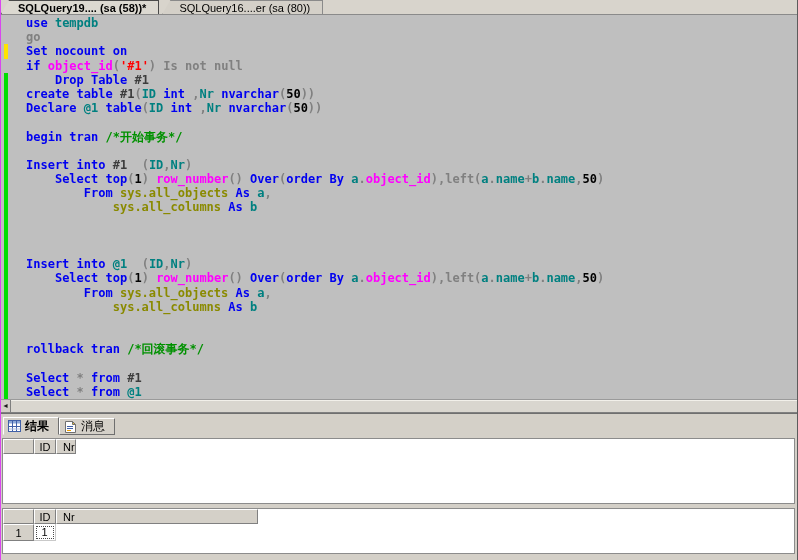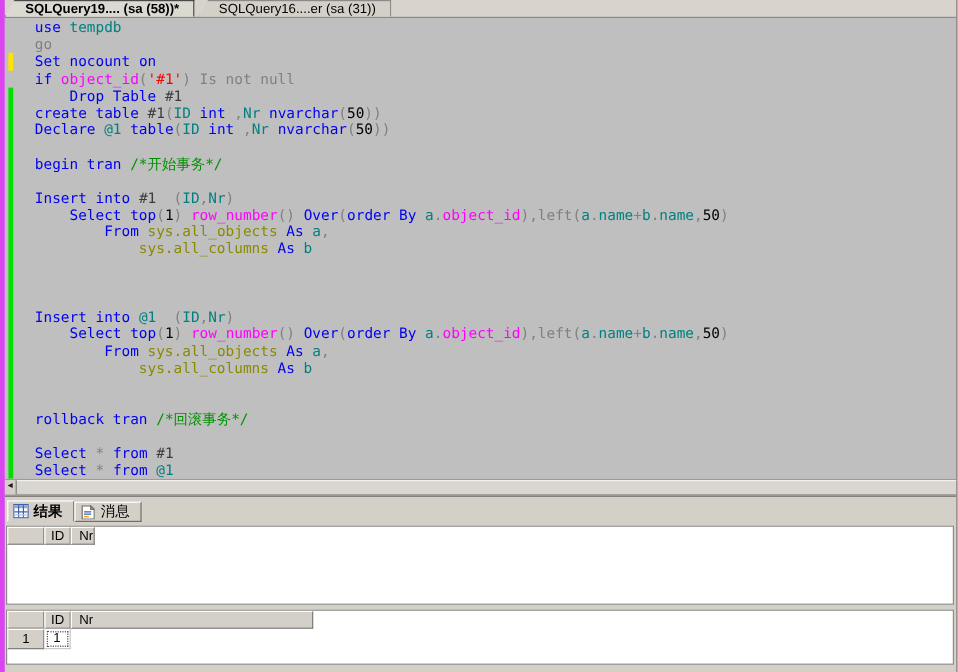--- a/index.html
+++ b/index.html
@@ -1,27 +1,27 @@
 <!DOCTYPE html>
 <html><head>
 <meta charset="utf-8">
 <style>
   html,body{margin:0;padding:0;background:#ffffff;}
   .window{position:relative;width:798px;height:560px;background:#D4D0C8;overflow:hidden;
           font-family:"Liberation Sans",sans-serif;box-sizing:border-box;
-          border-left:4px solid #d946ef;border-right:1px solid #5c5c5c;}
+          border-left:1px solid #d946ef;border-right:1px solid #5c5c5c;}
   
   .doc-tabs{position:absolute;top:0;left:0;right:0;height:15px;background:#D8D4CC;
             border-bottom:1px solid #8a8a8a;display:flex;align-items:flex-end;box-sizing:border-box;}
   .doc-tab{height:14px;line-height:14px;font-size:11px;color:#000;white-space:nowrap;
            padding:0 12px 0 16px;background:#D4D0C8;border:1px solid #8a8a8a;border-bottom:none;
            clip-path:polygon(8px 0,100% 0,100% 100%,0 100%);margin-right:3px;box-sizing:border-box;}
   .doc-tab.active{font-weight:bold;background:#DCD9D1;border-color:#4a4a4a;}
   
-  .editor{position:absolute;top:15px;left:0;width:100%;height:384px;background:#BFBFBF;}
+  .editor{position:absolute;top:15px;left:0;width:100%;height:384px;background:#BFBFBF;font-weight:bold;}
   .margin{position:absolute;left:0;top:0;width:12px;height:100%;background:#BFBFBF;}
   .cbar{position:absolute;left:3px;width:4px;}
   .code{position:absolute;left:12px;top:1px;right:1px;bottom:0;padding-left:13px;
         font-family:"DejaVu Sans Mono",monospace;font-size:12px;line-height:14.2px;
         white-space:pre;overflow:hidden;}
   .line{height:14.2px;}
   
   .hscroll{position:absolute;top:399px;left:0;width:100%;height:14px;background:#D9D6CF;
            border-top:1px solid #9a9a9a;border-bottom:1px solid #808080;box-sizing:border-box;display:flex;}
   .hbtn{width:10px;height:100%;background:#D4D0C8;border-right:1px solid #7f7f7f;
@@ -59,21 +59,21 @@
 </head>
 <body>
 
 <div class="window">
 
   <div class="doc-tabs">
     <div class="doc-tab active">
       <span>SQLQuery19.... (sa (58))*</span>
     </div>
     <div class="doc-tab">
-      <span>SQLQuery16....er (sa (31))</span>
+      <span>SQLQuery16....er (sa (80))</span>
     </div>
   </div>
 
   <div class="editor">
     <div class="margin" id="margin">
         <div class="cbar" style="top: 29.4px; height: 14.2px; background: rgb(255, 227, 0);"></div>
         <div class="cbar" style="top: 57.8px; height: 326.6px; background: rgb(0, 223, 0);"></div>
       </div>
     <div class="code" id="code"><div class="line"><span style="color: rgb(0, 0, 240);">use</span><span style="color: rgb(0, 0, 0);"> </span><span style="color: rgb(0, 128, 128);">tempdb</span></div><div class="line"><span style="color: rgb(128, 128, 128);">go</span></div><div class="line"><span style="color: rgb(0, 0, 240);">Set</span><span style="color: rgb(0, 0, 0);"> </span><span style="color: rgb(0, 0, 240);">nocount</span><span style="color: rgb(0, 0, 0);"> </span><span style="color: rgb(0, 0, 240);">on</span></div><div class="line"><span style="color: rgb(0, 0, 240);">if</span><span style="color: rgb(0, 0, 0);"> </span><span style="color: rgb(255, 0, 255);">object_id</span><span style="color: rgb(128, 128, 128);">(</span><span style="color: rgb(255, 0, 0);">'#1'</span><span style="color: rgb(128, 128, 128);">)</span><span style="color: rgb(0, 0, 0);"> </span><span style="color: rgb(128, 128, 128);">Is not null</span></div><div class="line"><span style="color: rgb(0, 0, 0);">    </span><span style="color: rgb(0, 0, 240);">Drop</span><span style="color: rgb(0, 0, 0);"> </span><span style="color: rgb(0, 0, 240);">Table</span><span style="color: rgb(0, 0, 0);"> </span><span style="color: rgb(60, 60, 60);">#1</span></div><div class="line"><span style="color: rgb(0, 0, 240);">create</span><span style="color: rgb(0, 0, 0);"> </span><span style="color: rgb(0, 0, 240);">table</span><span style="color: rgb(0, 0, 0);"> </span><span style="color: rgb(60, 60, 60);">#1</span><span style="color: rgb(128, 128, 128);">(</span><span style="color: rgb(0, 128, 128);">ID</span><span style="color: rgb(0, 0, 0);"> </span><span style="color: rgb(0, 0, 240);">int</span><span style="color: rgb(128, 128, 128);"> ,</span><span style="color: rgb(0, 128, 128);">Nr</span><span style="color: rgb(0, 0, 0);"> </span><span style="color: rgb(0, 0, 240);">nvarchar</span><span style="color: rgb(128, 128, 128);">(</span><span style="color: rgb(0, 0, 0);">50</span><span style="color: rgb(128, 128, 128);">))</span></div><div class="line"><span style="color: rgb(0, 0, 240);">Declare</span><span style="color: rgb(0, 0, 0);"> </span><span style="color: rgb(0, 128, 128);">@1</span><span style="color: rgb(0, 0, 0);"> </span><span style="color: rgb(0, 0, 240);">table</span><span style="color: rgb(128, 128, 128);">(</span><span style="color: rgb(0, 128, 128);">ID</span><span style="color: rgb(0, 0, 0);"> </span><span style="color: rgb(0, 0, 240);">int</span><span style="color: rgb(128, 128, 128);"> ,</span><span style="color: rgb(0, 128, 128);">Nr</span><span style="color: rgb(0, 0, 0);"> </span><span style="color: rgb(0, 0, 240);">nvarchar</span><span style="color: rgb(128, 128, 128);">(</span><span style="color: rgb(0, 0, 0);">50</span><span style="color: rgb(128, 128, 128);">))</span></div><div class="line">&nbsp;</div><div class="line"><span style="color: rgb(0, 0, 240);">begin</span><span style="color: rgb(0, 0, 0);"> </span><span style="color: rgb(0, 0, 240);">tran</span><span style="color: rgb(0, 0, 0);"> </span><span style="color: rgb(0, 145, 0);">/*开始事务*/</span></div><div class="line">&nbsp;</div><div class="line"><span style="color: rgb(0, 0, 240);">Insert</span><span style="color: rgb(0, 0, 0);"> </span><span style="color: rgb(0, 0, 240);">into</span><span style="color: rgb(0, 0, 0);"> </span><span style="color: rgb(60, 60, 60);">#1</span><span style="color: rgb(0, 0, 0);">  </span><span style="color: rgb(128, 128, 128);">(</span><span style="color: rgb(0, 128, 128);">ID</span><span style="color: rgb(128, 128, 128);">,</span><span style="color: rgb(0, 128, 128);">Nr</span><span style="color: rgb(128, 128, 128);">)</span></div><div class="line"><span style="color: rgb(0, 0, 0);">    </span><span style="color: rgb(0, 0, 240);">Select</span><span style="color: rgb(0, 0, 0);"> </span><span style="color: rgb(0, 0, 240);">top</span><span style="color: rgb(128, 128, 128);">(</span><span style="color: rgb(0, 0, 0);">1</span><span style="color: rgb(128, 128, 128);">)</span><span style="color: rgb(0, 0, 0);"> </span><span style="color: rgb(255, 0, 255);">row_number</span><span style="color: rgb(128, 128, 128);">()</span><span style="color: rgb(0, 0, 0);"> </span><span style="color: rgb(0, 0, 240);">Over</span><span style="color: rgb(128, 128, 128);">(</span><span style="color: rgb(0, 0, 240);">order</span><span style="color: rgb(0, 0, 0);"> </span><span style="color: rgb(0, 0, 240);">By</span><span style="color: rgb(0, 0, 0);"> </span><span style="color: rgb(0, 128, 128);">a</span><span style="color: rgb(128, 128, 128);">.</span><span style="color: rgb(255, 0, 255);">object_id</span><span style="color: rgb(128, 128, 128);">),</span><span style="color: rgb(128, 128, 128);">left</span><span style="color: rgb(128, 128, 128);">(</span><span style="color: rgb(0, 128, 128);">a</span><span style="color: rgb(128, 128, 128);">.</span><span style="color: rgb(0, 128, 128);">name</span><span style="color: rgb(128, 128, 128);">+</span><span style="color: rgb(0, 128, 128);">b</span><span style="color: rgb(128, 128, 128);">.</span><span style="color: rgb(0, 128, 128);">name</span><span style="color: rgb(128, 128, 128);">,</span><span style="color: rgb(0, 0, 0);">50</span><span style="color: rgb(128, 128, 128);">)</span></div><div class="line"><span style="color: rgb(0, 0, 0);">        </span><span style="color: rgb(0, 0, 240);">From</span><span style="color: rgb(0, 0, 0);"> </span><span style="color: rgb(138, 138, 0);">sys.all_objects</span><span style="color: rgb(0, 0, 0);"> </span><span style="color: rgb(0, 0, 240);">As</span><span style="color: rgb(0, 0, 0);"> </span><span style="color: rgb(0, 128, 128);">a</span><span style="color: rgb(128, 128, 128);">,</span></div><div class="line"><span style="color: rgb(0, 0, 0);">            </span><span style="color: rgb(138, 138, 0);">sys.all_columns</span><span style="color: rgb(0, 0, 0);"> </span><span style="color: rgb(0, 0, 240);">As</span><span style="color: rgb(0, 0, 0);"> </span><span style="color: rgb(0, 128, 128);">b</span></div><div class="line">&nbsp;</div><div class="line">&nbsp;</div><div class="line">&nbsp;</div><div class="line"><span style="color: rgb(0, 0, 240);">Insert</span><span style="color: rgb(0, 0, 0);"> </span><span style="color: rgb(0, 0, 240);">into</span><span style="color: rgb(0, 0, 0);"> </span><span style="color: rgb(0, 128, 128);">@1</span><span style="color: rgb(0, 0, 0);">  </span><span style="color: rgb(128, 128, 128);">(</span><span style="color: rgb(0, 128, 128);">ID</span><span style="color: rgb(128, 128, 128);">,</span><span style="color: rgb(0, 128, 128);">Nr</span><span style="color: rgb(128, 128, 128);">)</span></div><div class="line"><span style="color: rgb(0, 0, 0);">    </span><span style="color: rgb(0, 0, 240);">Select</span><span style="color: rgb(0, 0, 0);"> </span><span style="color: rgb(0, 0, 240);">top</span><span style="color: rgb(128, 128, 128);">(</span><span style="color: rgb(0, 0, 0);">1</span><span style="color: rgb(128, 128, 128);">)</span><span style="color: rgb(0, 0, 0);"> </span><span style="color: rgb(255, 0, 255);">row_number</span><span style="color: rgb(128, 128, 128);">()</span><span style="color: rgb(0, 0, 0);"> </span><span style="color: rgb(0, 0, 240);">Over</span><span style="color: rgb(128, 128, 128);">(</span><span style="color: rgb(0, 0, 240);">order</span><span style="color: rgb(0, 0, 0);"> </span><span style="color: rgb(0, 0, 240);">By</span><span style="color: rgb(0, 0, 0);"> </span><span style="color: rgb(0, 128, 128);">a</span><span style="color: rgb(128, 128, 128);">.</span><span style="color: rgb(255, 0, 255);">object_id</span><span style="color: rgb(128, 128, 128);">),</span><span style="color: rgb(128, 128, 128);">left</span><span style="color: rgb(128, 128, 128);">(</span><span style="color: rgb(0, 128, 128);">a</span><span style="color: rgb(128, 128, 128);">.</span><span style="color: rgb(0, 128, 128);">name</span><span style="color: rgb(128, 128, 128);">+</span><span style="color: rgb(0, 128, 128);">b</span><span style="color: rgb(128, 128, 128);">.</span><span style="color: rgb(0, 128, 128);">name</span><span style="color: rgb(128, 128, 128);">,</span><span style="color: rgb(0, 0, 0);">50</span><span style="color: rgb(128, 128, 128);">)</span></div><div class="line"><span style="color: rgb(0, 0, 0);">        </span><span style="color: rgb(0, 0, 240);">From</span><span style="color: rgb(0, 0, 0);"> </span><span style="color: rgb(138, 138, 0);">sys.all_objects</span><span style="color: rgb(0, 0, 0);"> </span><span style="color: rgb(0, 0, 240);">As</span><span style="color: rgb(0, 0, 0);"> </span><span style="color: rgb(0, 128, 128);">a</span><span style="color: rgb(128, 128, 128);">,</span></div><div class="line"><span style="color: rgb(0, 0, 0);">            </span><span style="color: rgb(138, 138, 0);">sys.all_columns</span><span style="color: rgb(0, 0, 0);"> </span><span style="color: rgb(0, 0, 240);">As</span><span style="color: rgb(0, 0, 0);"> </span><span style="color: rgb(0, 128, 128);">b</span></div><div class="line">&nbsp;</div><div class="line">&nbsp;</div><div class="line"><span style="color: rgb(0, 0, 240);">rollback</span><span style="color: rgb(0, 0, 0);"> </span><span style="color: rgb(0, 0, 240);">tran</span><span style="color: rgb(0, 0, 0);"> </span><span style="color: rgb(0, 145, 0);">/*回滚事务*/</span></div><div class="line">&nbsp;</div><div class="line"><span style="color: rgb(0, 0, 240);">Select</span><span style="color: rgb(0, 0, 0);"> </span><span style="color: rgb(128, 128, 128);">*</span><span style="color: rgb(0, 0, 0);"> </span><span style="color: rgb(0, 0, 240);">from</span><span style="color: rgb(0, 0, 0);"> </span><span style="color: rgb(60, 60, 60);">#1</span></div><div class="line"><span style="color: rgb(0, 0, 240);">Select</span><span style="color: rgb(0, 0, 0);"> </span><span style="color: rgb(128, 128, 128);">*</span><span style="color: rgb(0, 0, 0);"> </span><span style="color: rgb(0, 0, 240);">from</span><span style="color: rgb(0, 0, 0);"> </span><span style="color: rgb(0, 128, 128);">@1</span></div></div>
   </div>

